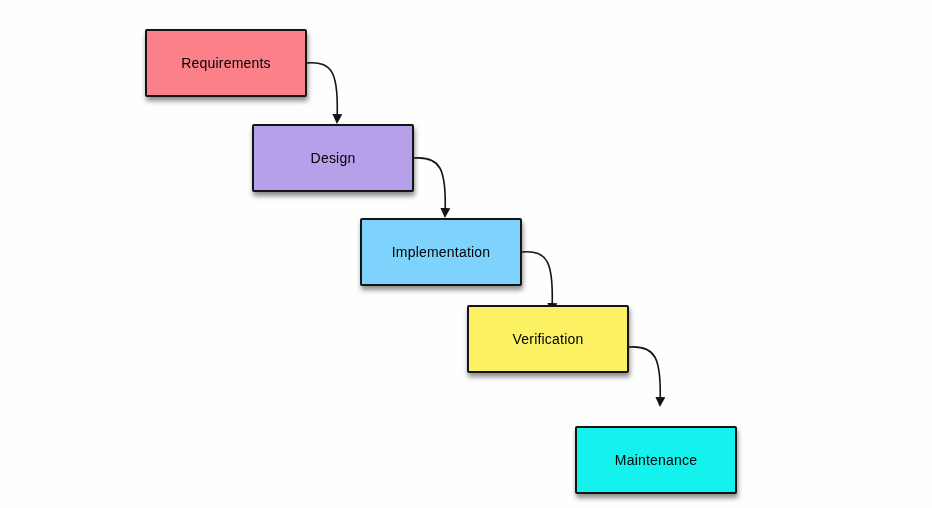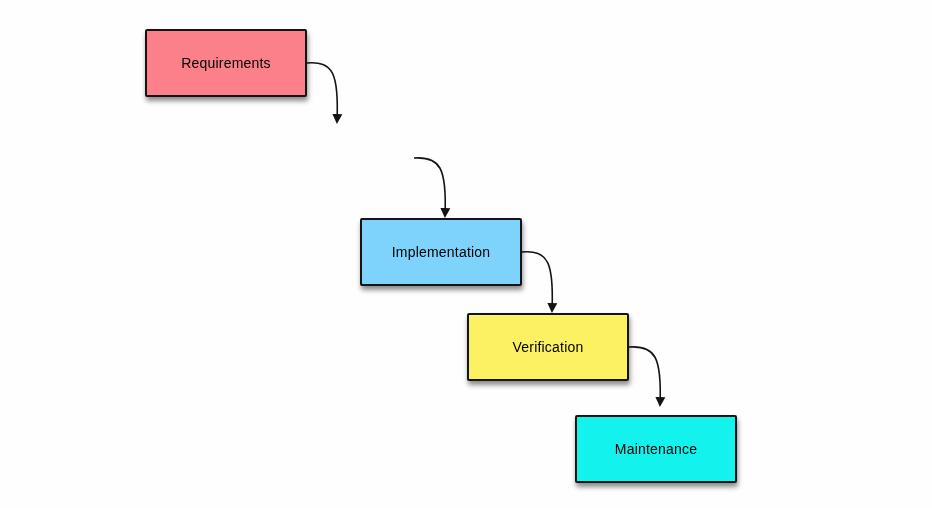--- a/index.html
+++ b/index.html
@@ -42,22 +42,22 @@
     justify-content: center;
   }
   .stage-label {
     font-size: 14px;
     color: #000000;
     letter-spacing: 0.2px;
   }
   .stage-0 { left: 145px; top: 29px;  }
   .stage-1 { left: 252px; top: 124px; }
   .stage-2 { left: 360px; top: 218px; }
-  .stage-3 { left: 467px; top: 313px; }
-  .stage-4 { left: 575px; top: 415px; }
+  .stage-3 { left: 467px; top: 305px; }
+  .stage-4 { left: 575px; top: 426px; }
 </style>
 </head>
 <body>
 
 <div class="canvas">
 
   <svg class="arrows" viewBox="0 0 932 508">
     <defs>
       <marker id="arrowhead" viewBox="0 0 10 10" refX="8" refY="5" markerUnits="userSpaceOnUse" markerWidth="10" markerHeight="11" orient="auto">
         <path d="M 0 0 L 10 5 L 0 10 z" fill="#141414"></path>
@@ -66,20 +66,23 @@
     <path class="flow" d="M 307 63 C 333 61 339 73 337 122" marker-end="url(#arrowhead)"></path>
     <path class="flow" d="M 414 158 C 440 156 447 168 445 216" marker-end="url(#arrowhead)"></path>
     <path class="flow" d="M 522 252 C 548 250 554 262 552 311" marker-end="url(#arrowhead)"></path>
     <path class="flow" d="M 629 347 C 655 345 662 357 660 405" marker-end="url(#arrowhead)"></path>
   </svg>
 
   <div class="stage stage-0" style="background-color: rgb(251, 128, 137);">
     <span class="stage-label">Requirements</span>
   </div>
 
+  <div class="stage stage-1" style="background-color: rgb(181, 160, 233);">
+    <span class="stage-label">Design</span>
+  </div>
 
   <div class="stage stage-2" style="background-color: #7dd3fc;">
     <span class="stage-label">Implementation</span>
   </div>
 
   <div class="stage stage-3" style="background-color: rgb(251, 241, 99);">
     <span class="stage-label">Verification</span>
   </div>
 
   <div class="stage stage-4" style="background-color: rgb(20, 242, 238);">

